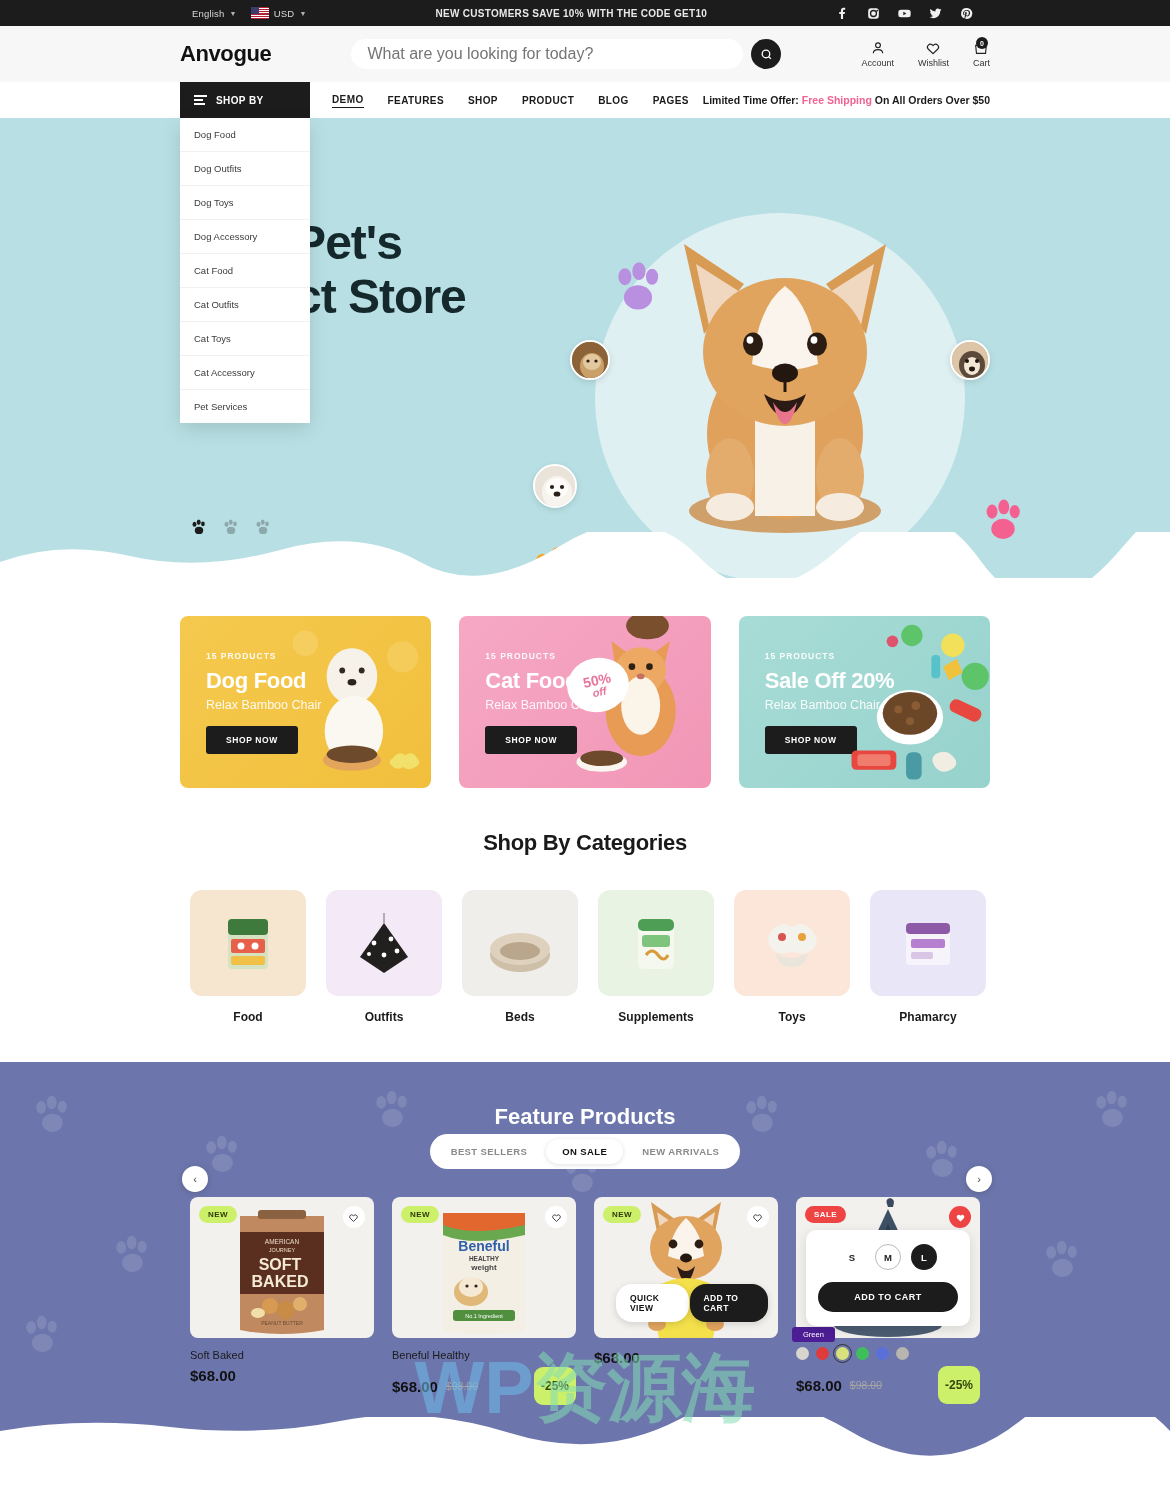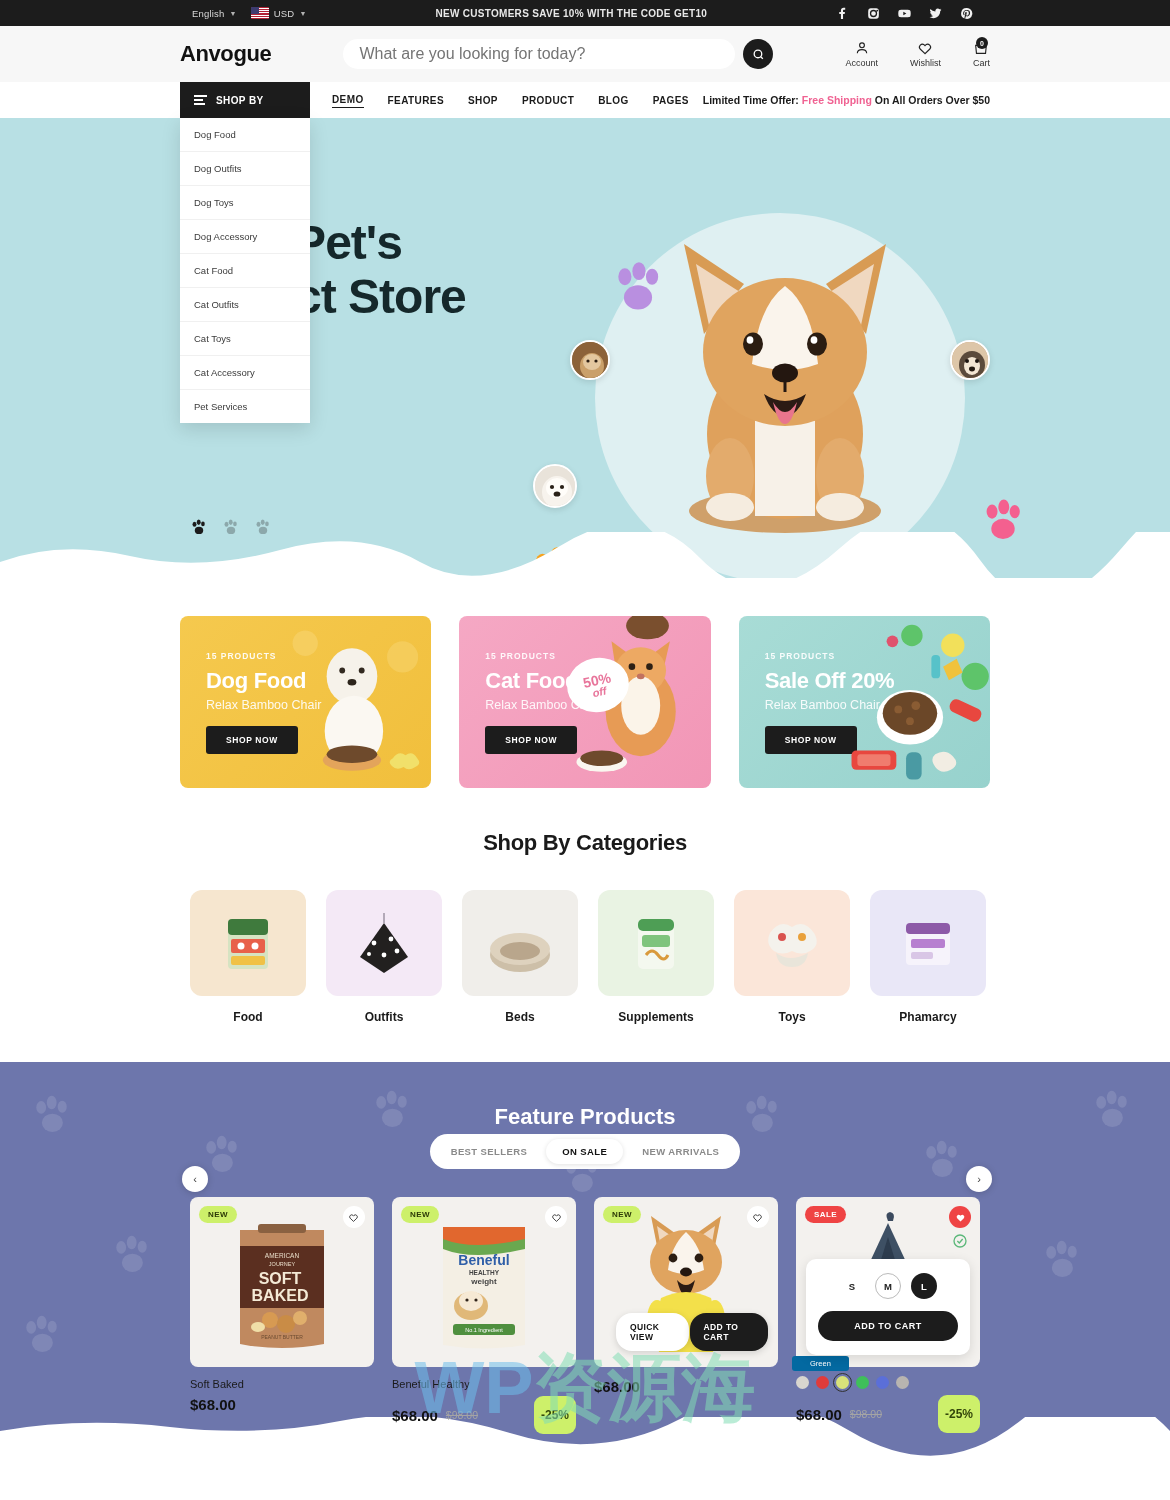--- a/index.html
+++ b/index.html
@@ -46,21 +46,21 @@
     display: flex; align-items: center; padding: 0 16px;
   }
   .search-box input {
     border: none; outline: none; width: 100%; font-size: 16px; color: #555;
     font-family: "Liberation Sans", sans-serif; background: transparent;
   }
   .search-btn {
     width: 30px; height: 30px; border-radius: 50%; background: #1c1c1c;
     display: flex; align-items: center; justify-content: center; margin-left: 8px; cursor: pointer;
   }
-  .hdr-icons { display: flex; gap: 32px; }
+  .hdr-icons { display: flex; gap: 24px; }
   .hdr-ic { display: flex; flex-direction: column; align-items: center; gap: 2px; cursor: pointer; position: relative; }
   .hdr-ic span { font-size: 9px; color: #333; }
   .cart-badge {
     position: absolute; top: -3px; right: 2px; width: 12px; height: 12px;
     background: #1c1c1c; color: #fff; border-radius: 50%; font-size: 7px;
     display: flex; align-items: center; justify-content: center; font-weight: 700;
   }
 
   
   .nav { height: 36px; background: #fff; display: flex; align-items: stretch; position: relative; }
@@ -191,21 +191,21 @@
     padding: 5px; display: flex; gap: 3px; position: relative; z-index: 2;
   }
   .tab {
     font-size: 9.5px; font-weight: 700; letter-spacing: .4px; color: #8a8a8a;
     padding: 7px 16px; border-radius: 14px; cursor: pointer;
   }
   .tab.on { background: #fff; color: #111; box-shadow: 0 1px 5px rgba(0,0,0,.12); }
   .prods { display: flex; gap: 18px; padding: 28px 190px 0; position: relative; z-index: 3; }
   .prod { flex: 1; position: relative; }
   .prod-img {
-    height: 170px; background: #f3f1ee; border-radius: 8px; position: relative;
+    height: 141px; background: #f3f1ee; border-radius: 8px; position: relative;
     overflow: hidden; display: flex; align-items: center; justify-content: center;
   }
   .tag {
     position: absolute; left: 9px; top: 9px; font-size: 8px; font-weight: 700;
     padding: 4px 9px; border-radius: 10px; letter-spacing: .4px; z-index: 5;
   }
   .tag-new { background: #cdf06a; color: #2d3b07; }
   .tag-sale { background: #ef4444; color: #fff; }
   .wish {
     position: absolute; right: 9px; top: 9px; width: 22px; height: 22px; border-radius: 50%;
@@ -236,22 +236,22 @@
   .sz.ring { border: 1px solid #bbb; }
   .sz.on { background: #1c1c1c; color: #fff; }
   .atc {
     margin-top: 12px; background: #1c1c1c; color: #fff; text-align: center;
     font-size: 9px; font-weight: 700; letter-spacing: .5px; padding: 10px; border-radius: 16px; cursor: pointer;
   }
   .swatches { display: flex; gap: 7px; margin-top: 9px; position: relative; }
   .sw { width: 13px; height: 13px; border-radius: 50%; cursor: pointer; }
   .sw.sel { outline: 1px solid #333; outline-offset: 2px; }
   .tooltip {
-    position: absolute; top: -20px; left: -4px; background: #0369a1; color: #fff;
-    font-size: 7.5px; padding: 3px 18px; border-radius: 3px; white-space: nowrap;
+    position: absolute; top: -20px; left: -4px; background: #4c1d95; color: #fff;
+    font-size: 7.5px; padding: 3px 11px; border-radius: 3px; white-space: nowrap;
   }
   .prod-name { font-size: 11px; color: #1a1a1a; margin-top: 11px; }
   .prod-prices { display: flex; align-items: center; gap: 8px; margin-top: 6px; }
   .price { font-size: 15px; font-weight: 700; color: #111; }
   .price-old { font-size: 10.5px; color: #a4a4a4; text-decoration: line-through; }
   .disc { background: #cdf06a; color: #33460a; font-size: 12px; font-weight: 700; padding: 12px 7px; border-radius: 9px; margin-left: 48px; }
   .feat-wave { position: absolute; left: 0; bottom: 0; width: 100%; height: 40px; z-index: 1; }
 
   .wm {
     position: absolute; left: 0; right: 0; bottom: 18px; text-align: center;

